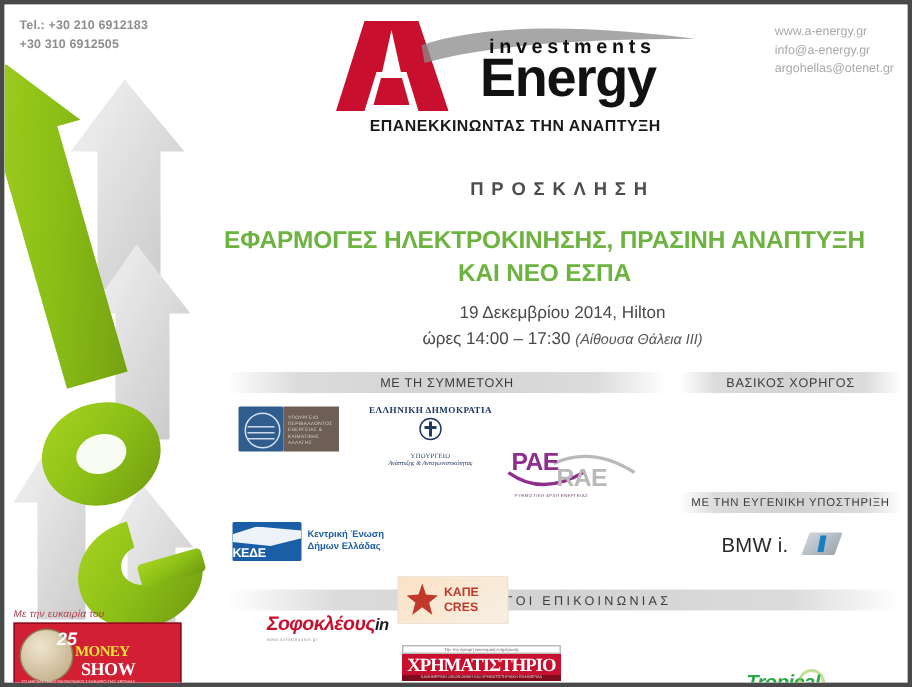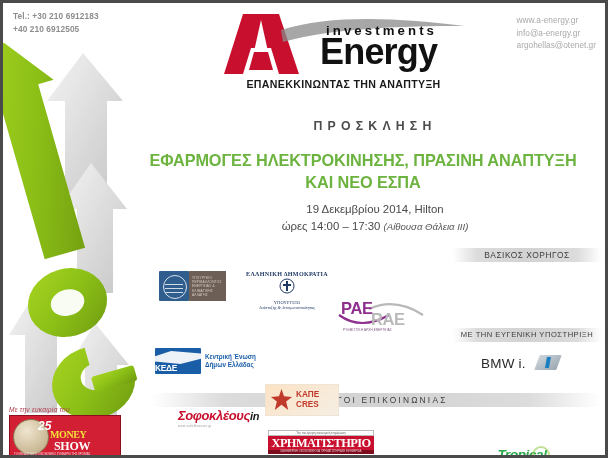--- a/index.html
+++ b/index.html
@@ -137,21 +137,21 @@
         <ellipse cx="56" cy="258" rx="40" ry="34" fill="url(#gg)"></ellipse>
         <ellipse cx="56" cy="258" rx="17" ry="13" fill="#ffffff" opacity="0.95"></ellipse>
         <path d="M60 306 a42 36 0 1 0 40 44 l-34 0 a14 12 0 1 1 -6 -26 z" fill="url(#gg)"></path>
         <rect x="58" y="336" width="44" height="16" rx="3" fill="url(#gg)"></rect>
       </g>
     </svg>
   </div>
 
   <div class="tel">
     <div>Tel.: +30 210 6912183</div>
-    <div>+40 210 6912505</div>
+    <div>+30 310 6912505</div>
   </div>
   <div class="web">
     <div>www.a-energy.gr</div>
     <div>info@a-energy.gr</div>
     <div>argohellas@otenet.gr</div>
   </div>
 
   <div class="logo">
     <div class="logo-main">
       <svg width="245" height="64" viewBox="0 0 245 64">
@@ -172,20 +172,21 @@
     <div>ΚΑΙ ΝΕΟ ΕΣΠΑ</div>
   </div>
   <div class="when">
     <div>19 Δεκεμβρίου 2014, Hilton</div>
     <div>
       <span>ώρες 14:00 – 17:30</span>
       <span class="hall">(Αίθουσα Θάλεια III)</span>
     </div>
   </div>
 
+  <div class="bar" style="left:148px;top:245px;width:294px;">ΜΕ ΤΗ ΣΥΜΜΕΤΟΧΗ</div>
   <div class="bar" style="left:450px;top:245px;width:148px;">ΒΑΣΙΚΟΣ ΧΟΡΗΓΟΣ</div>
   <div class="bar" style="left:450px;top:325px;width:148px;font-size:7.6px;">ΜΕ ΤΗΝ ΕΥΓΕΝΙΚΗ ΥΠΟΣΤΗΡΙΞΗ</div>
   <div class="bar sp" style="left:148px;top:390px;width:450px;">ΧΟΡΗΓΟΙ ΕΠΙΚΟΙΝΩΝΙΑΣ</div>
 
   <div class="lg" style="left:156px;top:268px;display:flex;">
     <div class="minsq">
       <div class="circ"></div>
       <div class="ln" style="top:13px;"></div>
         <div class="ln" style="top:17px;"></div>
       <div class="ln" style="top:21px;"></div>

